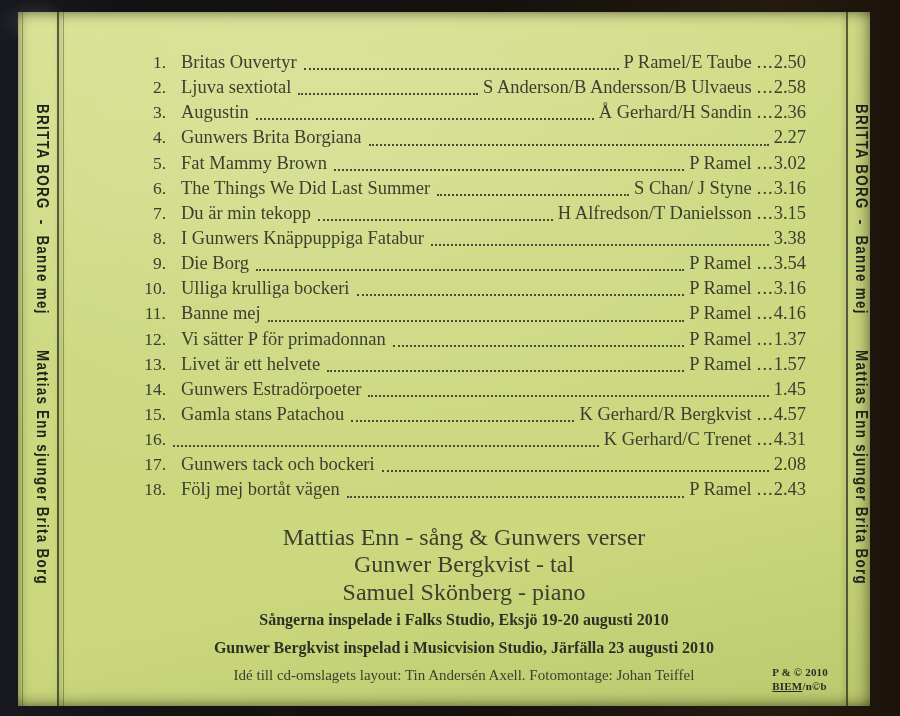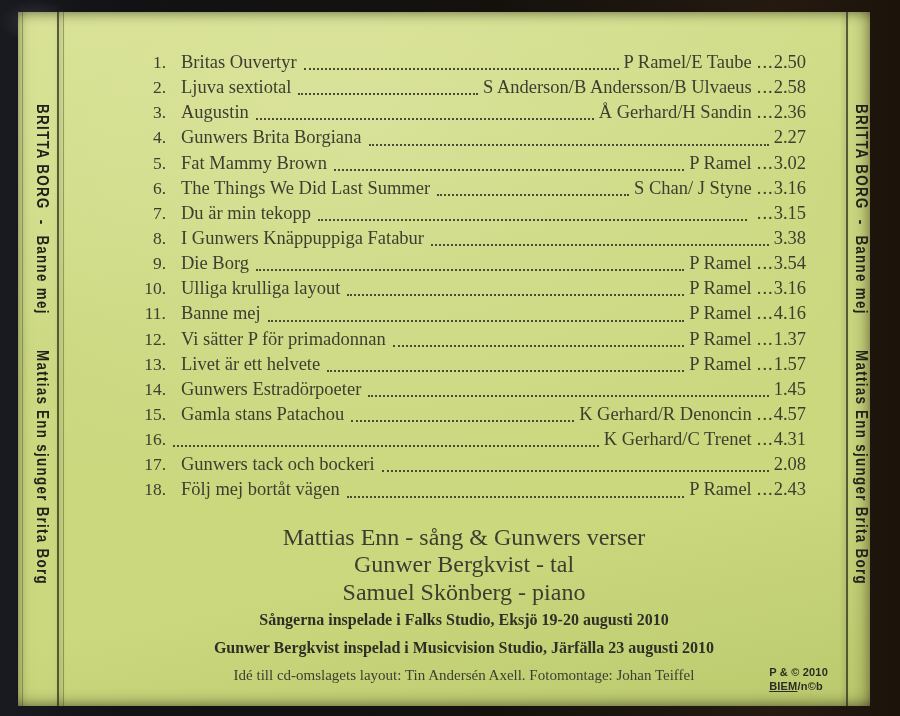--- a/index.html
+++ b/index.html
@@ -78,21 +78,21 @@
   .track-sep{flex:0 0 auto;margin-left:5px;letter-spacing:1px;}
   .track-time{flex:0 0 auto;}
 
   .credits{margin-top:21px;text-align:center;color:var(--ink);}
   .credit-role{font-size:24px;line-height:27.5px;}
   .credit-recording{font-size:16px;line-height:27.5px;font-weight:700;color:var(--ink-strong);}
   .credit-design{font-size:15px;line-height:22px;margin-top:3px;}
 
   .rights{
     position:absolute;right:36px;bottom:13px;
-    font-family:Liberation Sans, sans-serif;
+    font-family:Liberation Serif, serif;
     font-size:11px;font-weight:700;line-height:14px;color:#2b2c23;
     text-align:left;letter-spacing:.2px;
   }
   .rights .biem{text-decoration:underline;}
 </style>
 </head>
 <body>
 
 <div class="photo">
   <div class="card">
@@ -160,20 +160,21 @@
     <span class="leader"></span>
     <span class="track-composer">S Chan/ J Styne</span>
     <span class="track-sep">...</span>
     <span class="track-time">3.16</span>
   </li>
 
   <li class="track-row">
     <span class="track-num">7.</span>
     <span class="track-title">Du är min tekopp</span>
     <span class="leader"></span>
+    <span class="track-composer">H Alfredson/T Danielsson</span>
     <span class="track-sep">...</span>
     <span class="track-time">3.15</span>
   </li>
 
   <li class="track-row">
     <span class="track-num">8.</span>
     <span class="track-title">I Gunwers Knäppuppiga Fatabur</span>
     <span class="leader"></span>
 
     <span class="track-time">3.38</span>
@@ -183,21 +184,21 @@
     <span class="track-num">9.</span>
     <span class="track-title">Die Borg</span>
     <span class="leader"></span>
     <span class="track-composer">P Ramel</span>
     <span class="track-sep">...</span>
     <span class="track-time">3.54</span>
   </li>
 
   <li class="track-row">
     <span class="track-num">10.</span>
-    <span class="track-title">Ulliga krulliga layout</span>
+    <span class="track-title">Ulliga krulliga bockeri</span>
     <span class="leader"></span>
     <span class="track-composer">P Ramel</span>
     <span class="track-sep">...</span>
     <span class="track-time">3.16</span>
   </li>
 
   <li class="track-row">
     <span class="track-num">11.</span>
     <span class="track-title">Banne mej</span>
     <span class="leader"></span>
@@ -229,21 +230,21 @@
     <span class="track-title">Gunwers Estradörpoeter</span>
     <span class="leader"></span>
 
     <span class="track-time">1.45</span>
   </li>
 
   <li class="track-row">
     <span class="track-num">15.</span>
     <span class="track-title">Gamla stans Patachou</span>
     <span class="leader"></span>
-    <span class="track-composer">K Gerhard/R Denoncin</span>
+    <span class="track-composer">K Gerhard/R Bergkvist</span>
     <span class="track-sep">...</span>
     <span class="track-time">4.57</span>
   </li>
 
   <li class="track-row">
     <span class="track-num">16.</span>
     <span class="leader"></span>
     <span class="track-composer">K Gerhard/C Trenet</span>
     <span class="track-sep">...</span>
     <span class="track-time">4.31</span>

